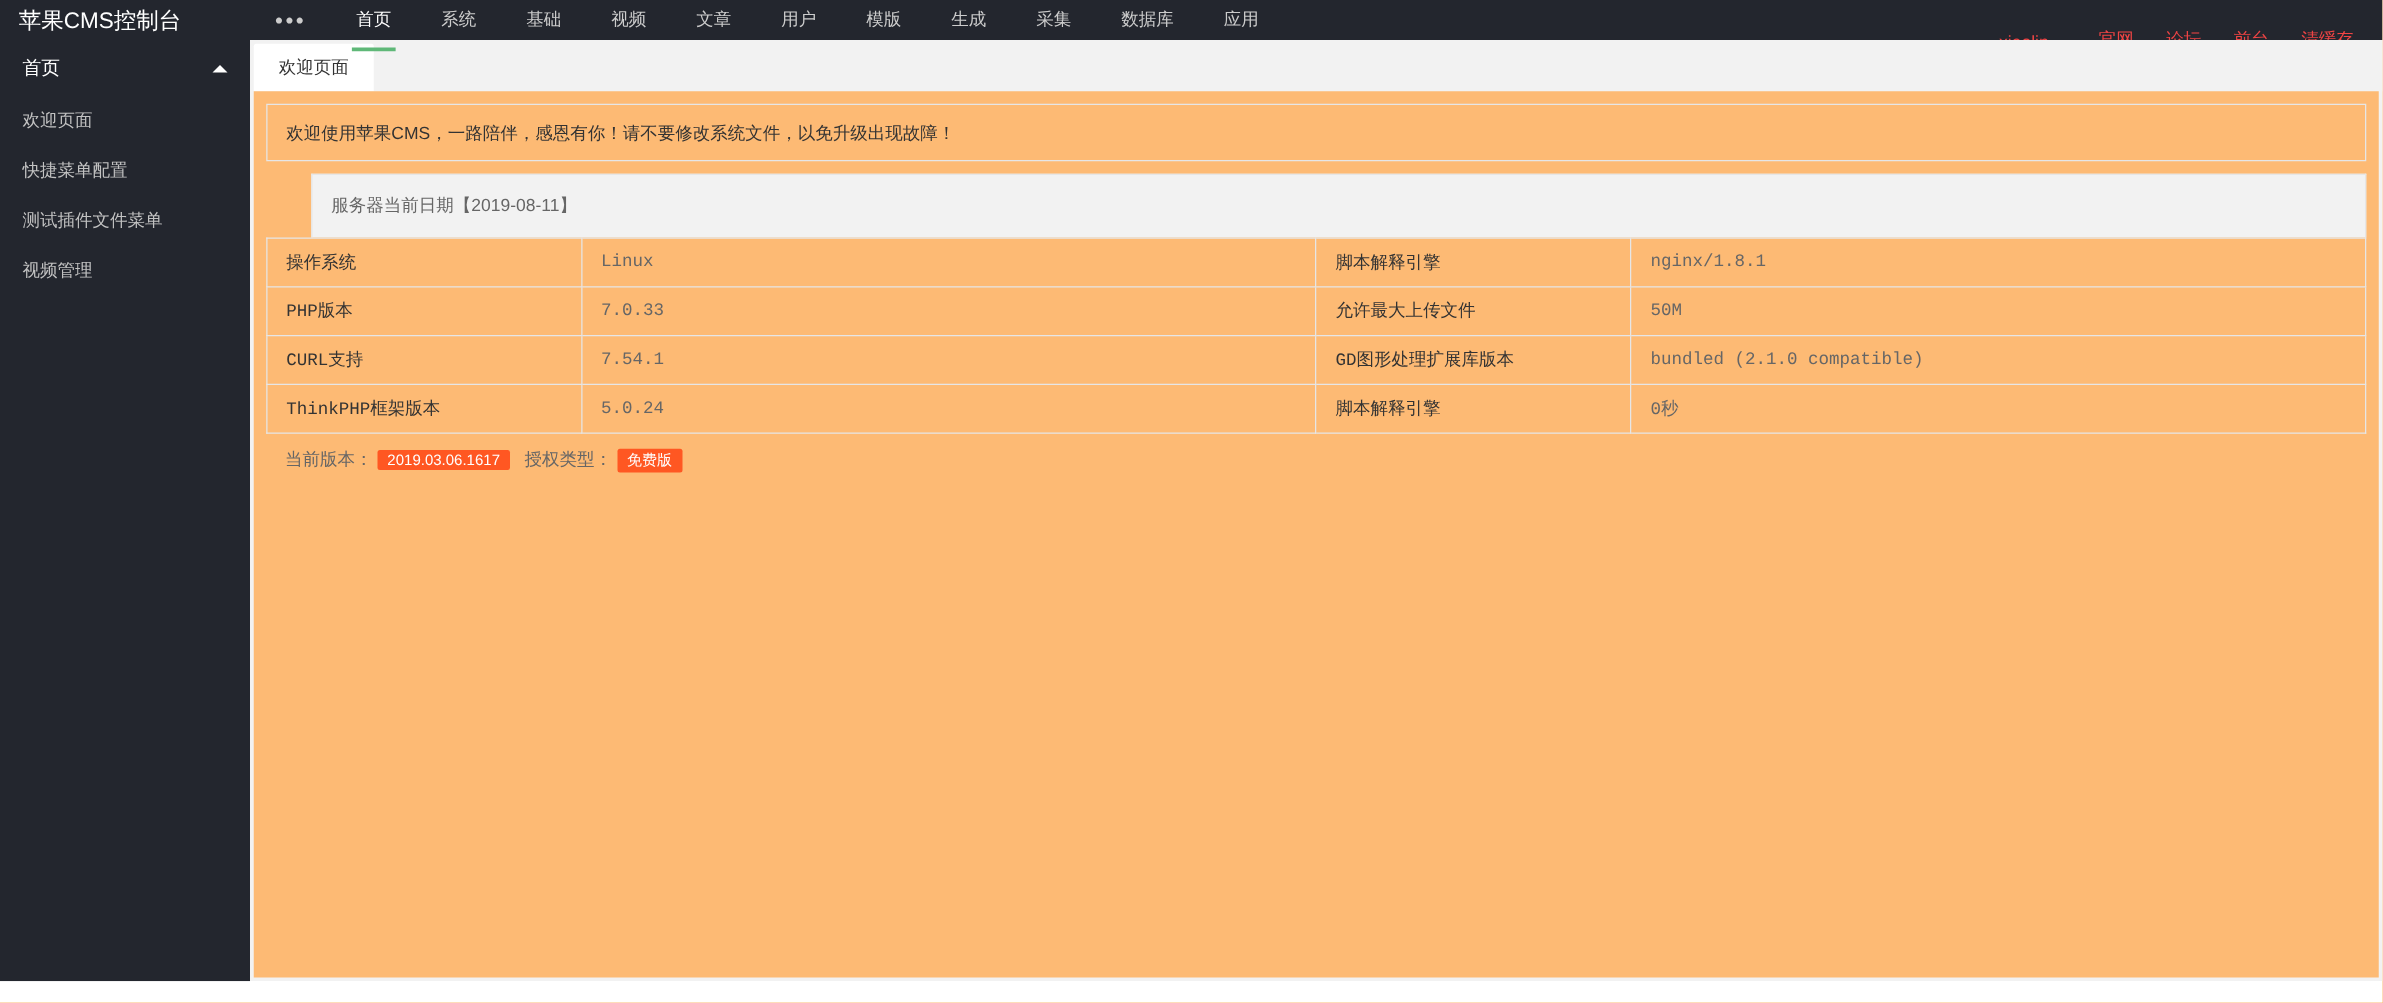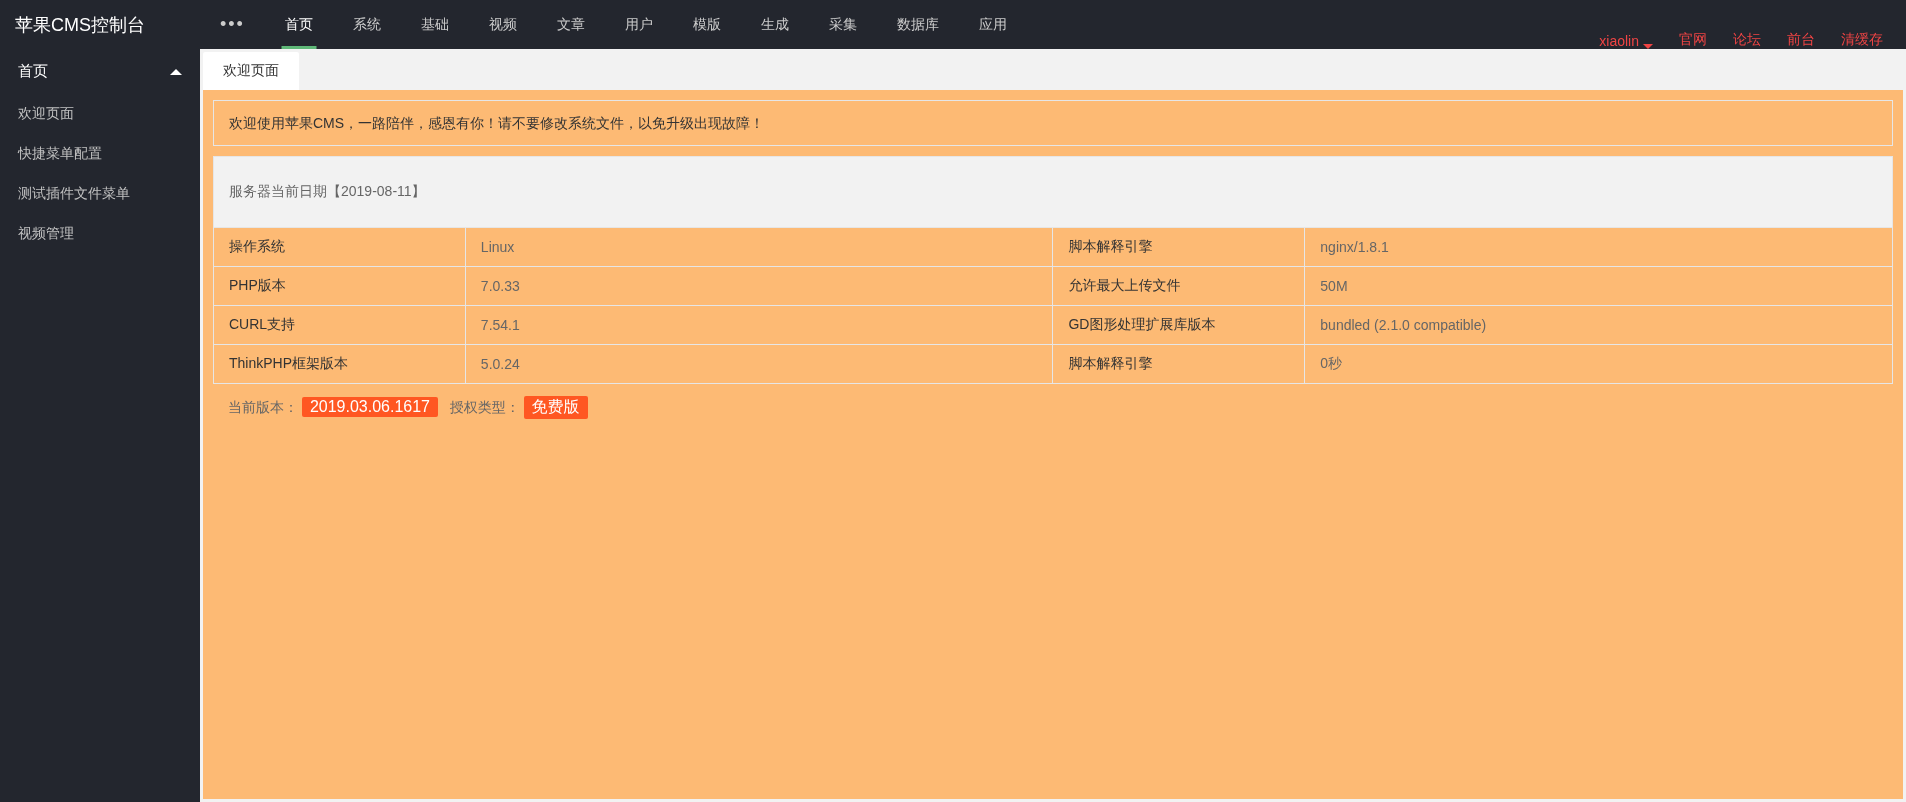--- a/index.html
+++ b/index.html
@@ -1,44 +1,44 @@
 <!DOCTYPE html>
 <html><head>
 <meta charset="utf-8">
 <style>
 * { margin: 0; padding: 0; box-sizing: border-box; }
 body { font-family: "Microsoft YaHei", "Helvetica Neue", Helvetica, Arial, sans-serif; font-size: 14px; color: #333; background: #fff; }
-.header { height: 49px; background: #23262e; display: flex; align-items: center; color: #ccc; }
+.header { height: 32px; background: #23262e; display: flex; align-items: center; color: #ccc; }
 .header .brand { width: 200px; padding-left: 15px; font-size: 18px; color: #fff; }
 .header .nav { display: flex; height: 49px; }
 .header .nav-item { padding: 0 20px; display: flex; align-items: center; cursor: pointer; color: #ccc; position: relative; }
 .header .nav-item.active { color: #fff; }
 .header .nav-item.active::after { content: ""; position: absolute; bottom: 0; left: 50%; transform: translateX(-50%); width: 35px; height: 3px; background: #5fb878; }
 .header .dots { font-size: 18px; letter-spacing: 2px; }
 .header .spacer { flex: 1; }
 .header .right { display: flex; padding-right: 10px; }
 .header .right .ritem { padding: 0 13px; height: 49px; display: flex; align-items: flex-end; cursor: pointer; color: #ef4444; }
 .caret-down { display: inline-block; width: 0; height: 0; margin-left: 4px; vertical-align: middle; border-top: 5px solid currentColor; border-left: 5px solid transparent; border-right: 5px solid transparent; }
 .container { display: flex; height: calc(100vh - 49px); }
 .sidebar { width: 200px; background: #23262e; color: #ccc; }
 .sidebar .side-title { height: 45px; display: flex; align-items: center; padding: 0 18px; font-size: 15px; cursor: pointer; color: #fff; justify-content: space-between; }
 .sidebar .side-item { height: 40px; display: flex; align-items: center; padding-left: 18px; cursor: pointer; color: #c2c2c2; }
 .caret-up { display: inline-block; width: 0; height: 0; border-bottom: 6px solid #fff; border-left: 6px solid transparent; border-right: 6px solid transparent; }
 .main { flex: 1; background: #f2f2f2; display: flex; flex-direction: column; }
 .tabs { background: #f2f2f2; padding: 3px 3px 0 3px; }
 .tab { display: inline-block; padding: 10px 20px; background: #fff; border-radius: 2px 2px 0 0; cursor: pointer; font-size: 14px; }
 .content { background: #fdba74; margin: 0 3px 3px 3px; padding: 10px; flex: 1; }
 .welcome-box { border: 1px solid #e6e6e6; padding: 10px 15px; line-height: 24px; color: #333; }
-.date-title { background: #f2f2f2; padding: 26px 15px; color: #666; margin-top: 10px; border: 1px solid #e6e6e6; border-bottom: none; }
-table { width: 100%; border-collapse: collapse; }
+.date-title { background: #f2f2f2; padding: 16px 15px; color: #666; margin-top: 10px; border: 1px solid #e6e6e6; border-bottom: none; margin-left: 36px; }
+table { width: 100%; border-collapse: collapse; font-family: Liberation Mono, monospace; }
 table td { border: 1px solid #e6e6e6; padding: 10px 15px; color: #666; }
 table td.label { width: 15%; color: #333; }
 table td.value { width: 35%; margin-left: 32px; }
 .version-row { padding: 12px 15px; color: #666; }
-.badge { display: inline-block; padding: 1px 8px; font-size: 16px; border-radius: 2px; color: #fff; }
+.badge { display: inline-block; padding: 1px 8px; font-size: 12px; border-radius: 2px; color: #fff; }
 .badge.orange { background: #ff5722; }
 </style>
 </head>
 <body>
 
 <div class="header">
   <div class="brand">苹果CMS控制台</div>
   <div class="nav">
     <div class="nav-item dots">•••</div>
     <div class="nav-item active">首页</div>

